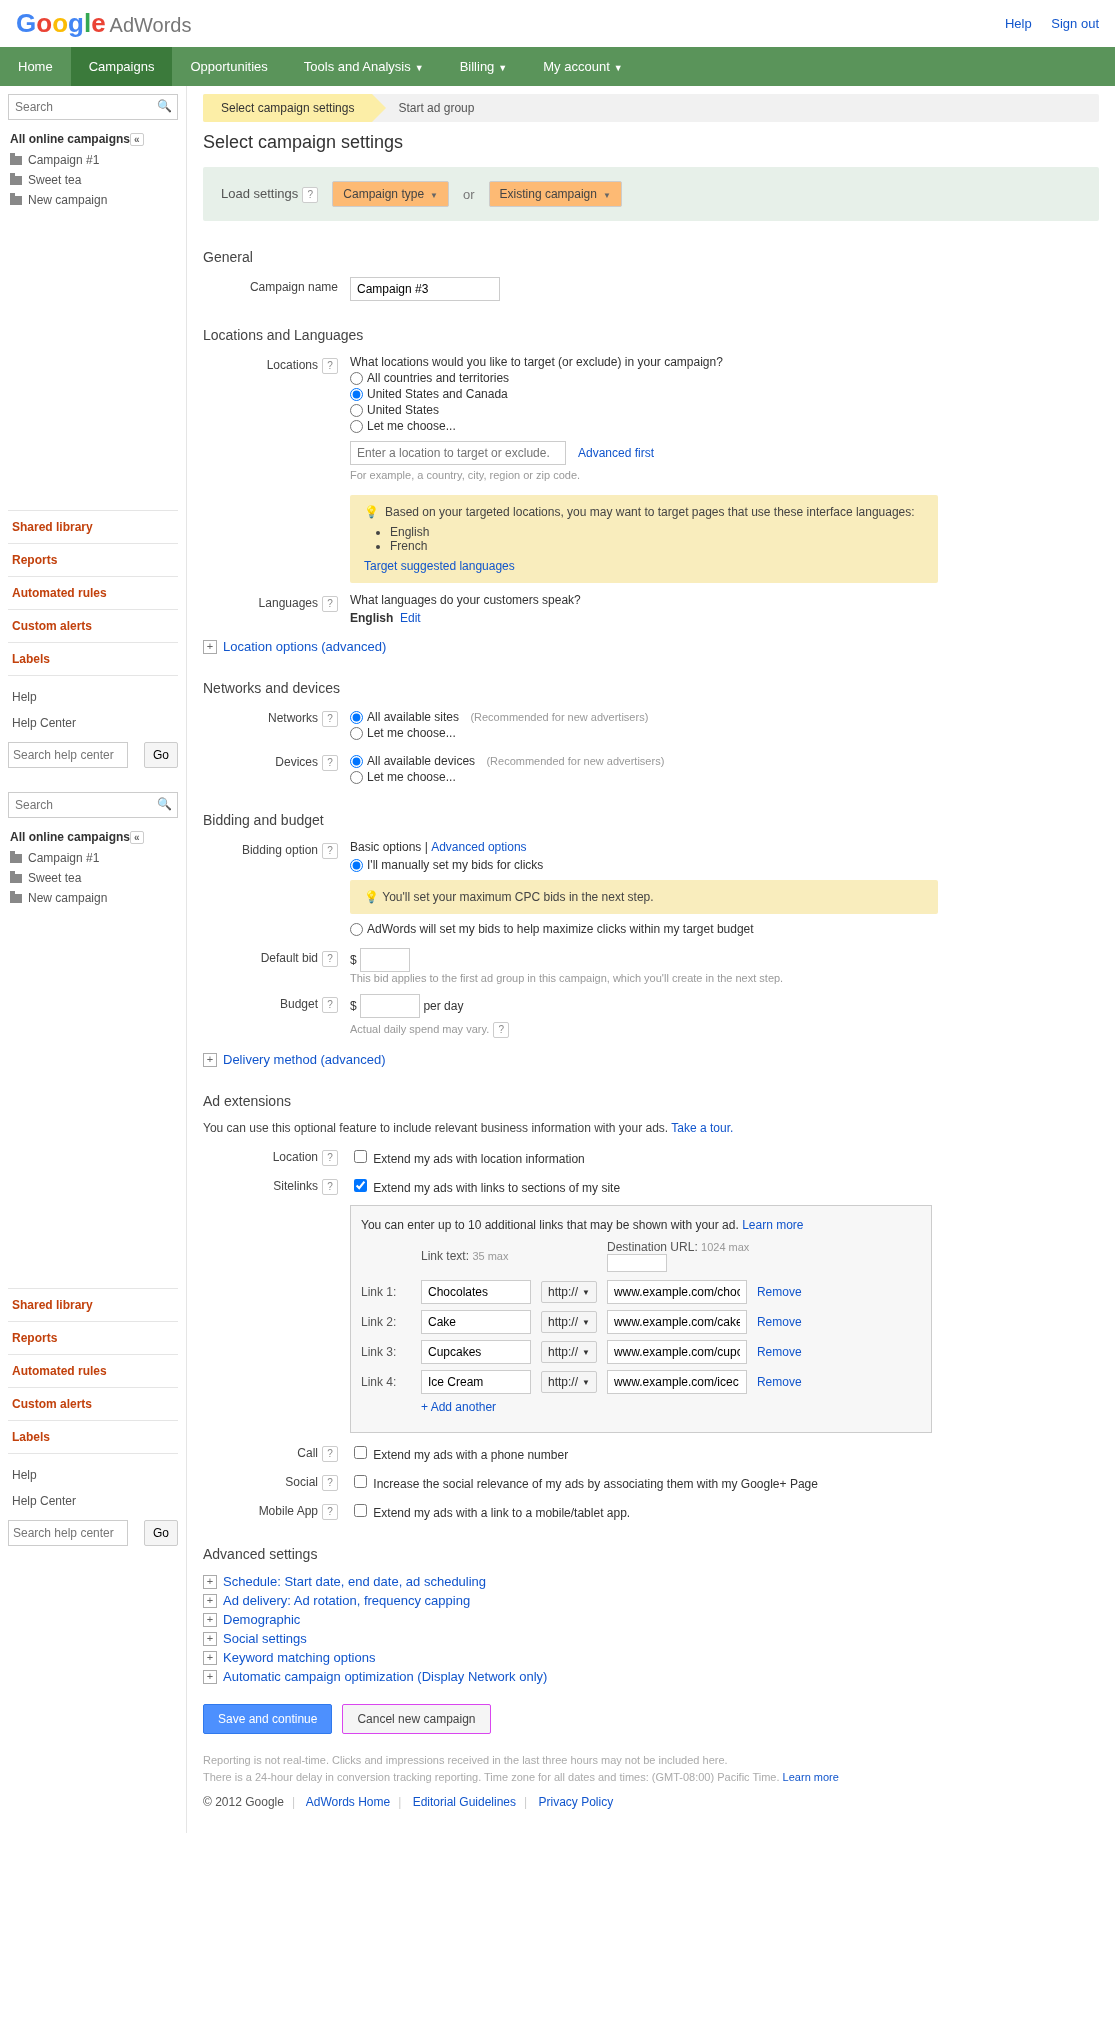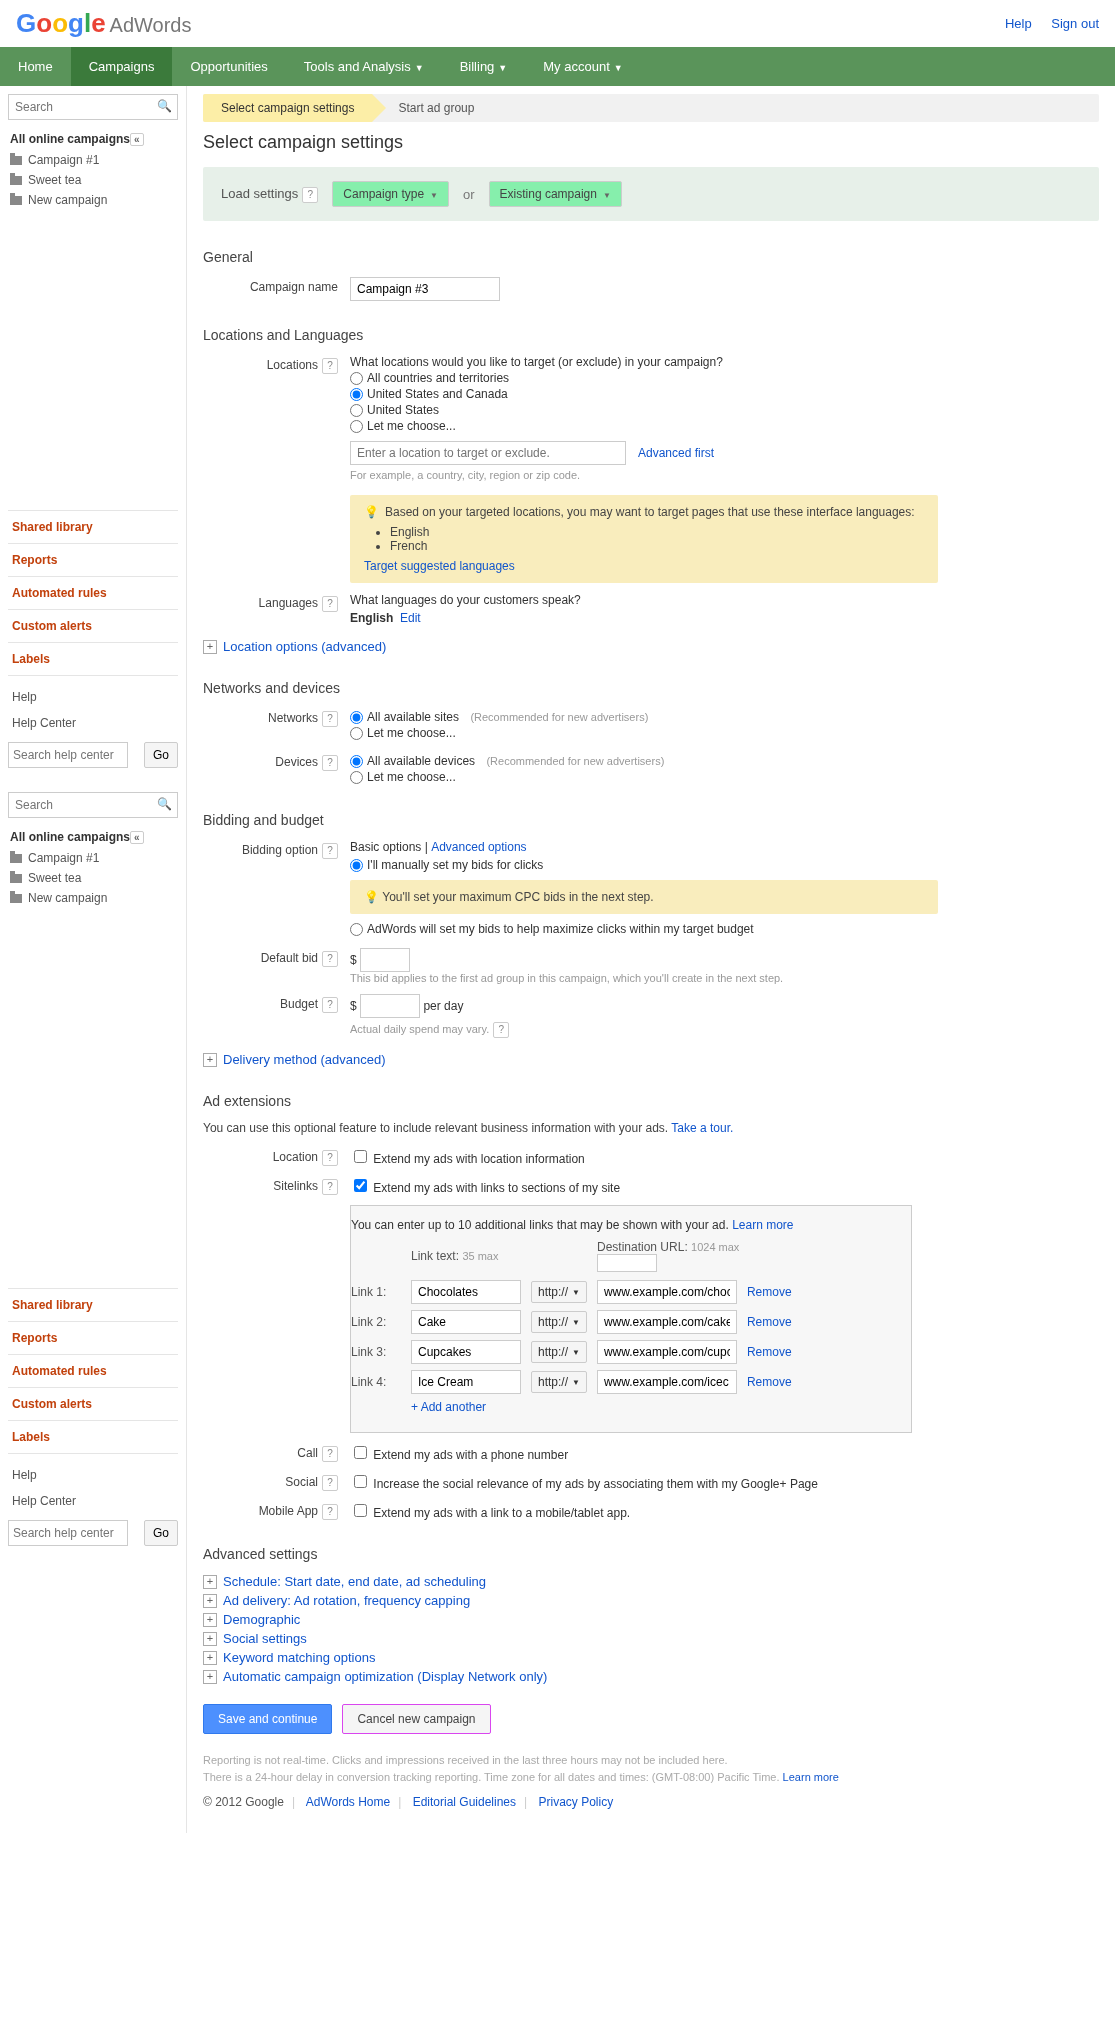--- a/index.html
+++ b/index.html
@@ -34,39 +34,39 @@
 .main{flex:1;padding:8px 16px 24px 16px;min-width:0}
 .crumbs{background:#f1f1f1;border-radius:2px;display:flex;align-items:stretch;height:28px;margin-bottom:10px;overflow:hidden}
 .crumb{padding:0 18px;display:flex;align-items:center;font-size:12px;color:#555;position:relative}
 .crumb.active{background:#fceea7;color:#333}
 .crumb.active:after{content:"";position:absolute;right:-14px;top:0;border-top:14px solid transparent;border-bottom:14px solid transparent;border-left:14px solid #fceea7;z-index:1}
 .crumb2{padding-left:26px}
 h1.page-title{font-size:18px;font-weight:normal;color:#333;margin:10px 0 14px 0}
 .load-box{background:#e7f0e9;border-radius:2px;padding:14px 18px;display:flex;align-items:center;gap:14px;margin-bottom:28px}
 .load-box .label{color:#555}
 .help-q{display:inline-block;border:1px solid #ccc;width:14px;height:14px;line-height:13px;text-align:center;font-size:10px;color:#888;border-radius:2px;margin-left:4px;background:#fff}
-.dd-btn{background:#86efac;border:1px solid #ccc;border-radius:2px;padding:5px 10px;font-size:12px;color:#444;cursor:pointer;white-space:nowrap}
+.dd-btn{background:#fdba74;border:1px solid #ccc;border-radius:2px;padding:5px 10px;font-size:12px;color:#444;cursor:pointer;white-space:nowrap}
 .dd-btn .caret{font-size:8px;margin-left:6px;color:#666}
 .section-h{font-size:14px;color:#444;margin:26px 0 12px 0;font-weight:normal}
 .form-row{display:flex;align-items:flex-start;margin-bottom:10px}
 .form-label{width:135px;text-align:right;padding-right:12px;font-size:12px;color:#444;flex-shrink:0;padding-top:3px}
 .form-body{flex:1;font-size:12px;color:#333;min-width:0}
 input.txt{border:1px solid #ccc;padding:4px 6px;font-size:12px;height:24px;box-sizing:border-box}
 .radio-line{display:flex;align-items:center;gap:4px;margin:2px 0}
 .radio-line input[type=radio]{margin:0}
 .gray-hint{color:#999;font-size:11px}
 .loc-input-row{display:flex;align-items:center;gap:12px;margin-top:8px}
-.loc-input-row input{width:276px}
+.loc-input-row input{width:216px}
 .tip-box{background:#f9edbd;padding:10px 14px;margin-top:14px;border-radius:2px;font-size:12px;color:#444;max-width:560px}
 .tip-box .bulb{color:#e6b800;margin-right:6px}
 .tip-box ul{margin:6px 0 6px 26px;padding:0}
 .expand-link{display:flex;align-items:center;gap:6px;margin:14px 0}
 .expand-link .plus-box{border:1px solid #aaa;width:12px;height:12px;line-height:11px;text-align:center;font-size:11px;color:#666}
 .bid-note{background:#f9edbd;padding:10px 14px;margin:8px 0;border-radius:2px;font-size:12px;color:#444;max-width:560px}
-.sitelinks-box{border:1px solid #ccc;background:#f7f7f7;padding:12px 0;margin-top:10px;margin-left:0;max-width:560px;font-size:12px}
+.sitelinks-box{border:1px solid #ccc;background:#f7f7f7;padding:12px 10px;margin-top:10px;margin-left:0;max-width:560px;font-size:12px}
 .sl-head-row{display:flex;align-items:center;gap:10px;margin:8px 0;color:#555}
 .sl-head-row .col1{width:50px}
 .sl-row{display:flex;align-items:center;gap:10px;margin:6px 0}
 .sl-row .lbl{width:50px;color:#555}
 .sl-row input.txt{width:110px}
 .proto-sel{border:1px solid #ccc;background:#f5f5f5;padding:3px 6px;font-size:12px;display:inline-flex;align-items:center;gap:4px;border-radius:2px}
 .sl-row input.url{width:140px}
 .adv-list .expand-link{margin:4px 0}
 .btn-row{margin-top:20px;display:flex;gap:10px}
 .btn-primary{background:#4d90fe;border:1px solid #3079ed;color:#fff;padding:7px 14px;font-size:12px;border-radius:2px;cursor:pointer}

